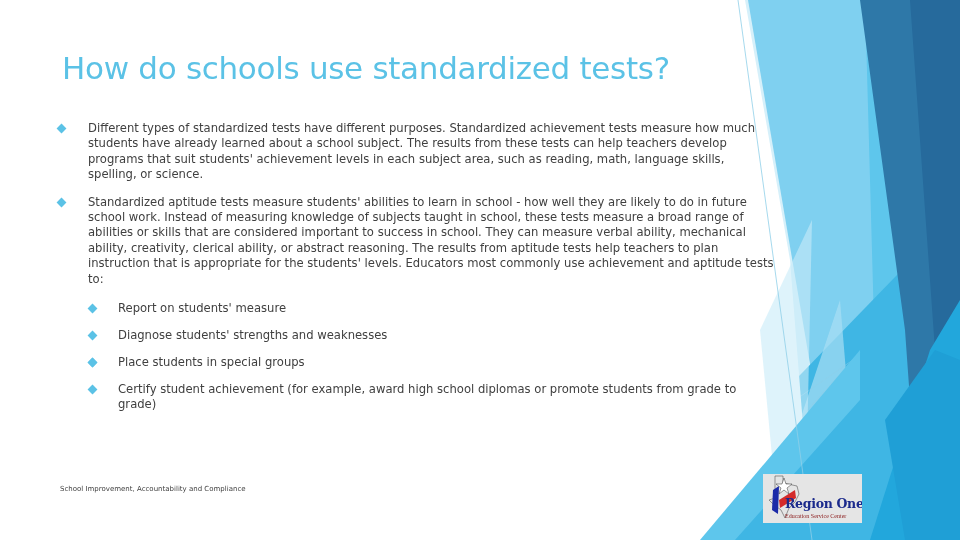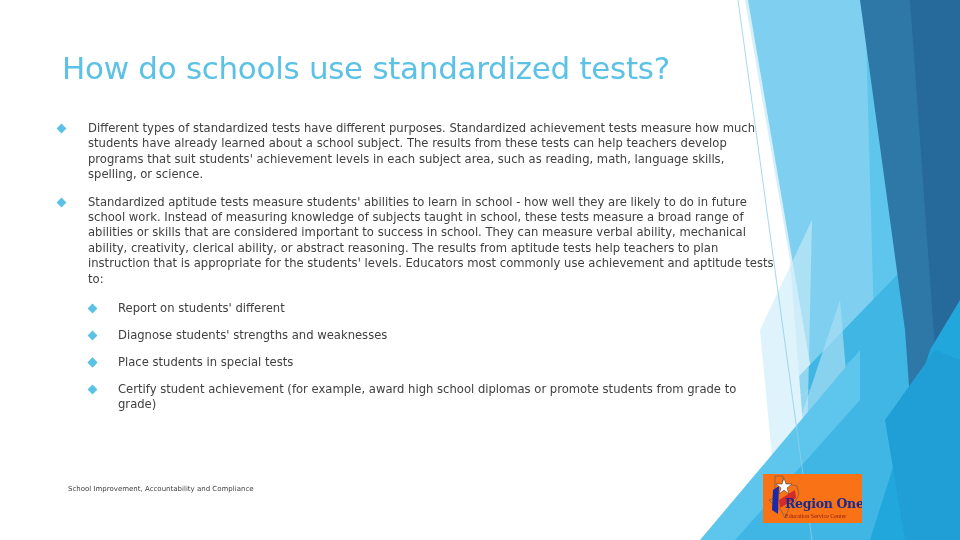--- a/index.html
+++ b/index.html
@@ -26,25 +26,24 @@
     .sub { position: relative; padding-left: 62px; margin: 0 0 11.5px 0; }
     .sub .dia {
       position: absolute; left: 33px; top: 4px; width: 7px; height: 7px;
       background: #5bc2e6; transform: rotate(45deg);
     }
     .subs { margin-top: 14px; }
     .footer {
       position: absolute; left: 60px; top: 485px;
       font-family: "DejaVu Sans", sans-serif; font-size: 7px; color: #404040;
       white-space: nowrap;
-      margin-left: 8px;
     }
     .logo {
       position: absolute; left: 763px; top: 474px; width: 99px; height: 49px;
-      background: #f97316; overflow: hidden;
+      background: #e5e5e5; overflow: hidden;
     }
     .logo svg { position: absolute; left: 0; top: 0; }
     .logo-name {
       position: absolute; left: 22px; top: 22px;
       font-family: "DejaVu Serif", serif; font-weight: bold; font-size: 12.5px;
       color: #1b2a8c; white-space: nowrap; letter-spacing: -0.3px;
     }
     .logo-sub {
       position: absolute; left: 22px; top: 39px;
       font-family: "Liberation Serif", serif; font-size: 6px; color: #8a1a1a;
@@ -94,32 +93,32 @@
       <span>Different types of standardized tests have different purposes. Standardized achievement tests measure how much students have already learned about a school subject. The results from these tests can help teachers develop programs that suit students' achievement levels in each subject area, such as reading, math, language skills, spelling, or science.</span>
     </div>
     <div class="bullet">
       <span class="dia"></span>
       <span>Standardized aptitude tests measure students' abilities to learn in school - how well they are likely to do in future school work. Instead of measuring knowledge of subjects taught in school, these tests measure a broad range of abilities or skills that are considered important to success in school. They can measure verbal ability, mechanical ability, creativity, clerical ability, or abstract reasoning. The results from aptitude tests help teachers to plan instruction that is appropriate for the students' levels. Educators most commonly use achievement and aptitude tests to:</span>
     </div>
 
     <div class="subs">
       <div class="sub">
         <span class="dia"></span>
-        <span>Report on students' different</span>
+        <span>Report on students' measure</span>
       </div>
       <div class="sub">
         <span class="dia"></span>
         <span>Diagnose students' strengths and weaknesses</span>
       </div>
       <div class="sub">
         <span class="dia"></span>
       </div>
       <div class="sub">
         <span class="dia"></span>
-        <span>Place students in special tests</span>
+        <span>Place students in special groups</span>
       </div>
       <div class="sub">
         <span class="dia"></span>
         <span>Certify student achievement (for example, award high school diplomas or promote students from grade to grade)</span>
       </div>
     </div>
   </div>
 
   <div class="footer">School Improvement, Accountability and Compliance</div>
 

